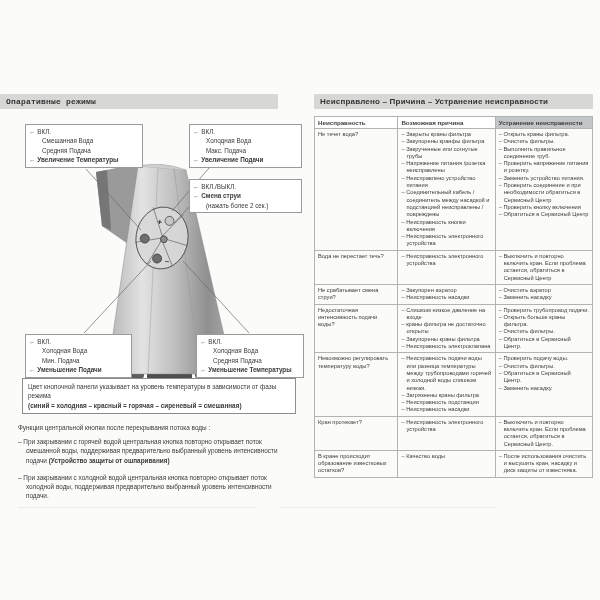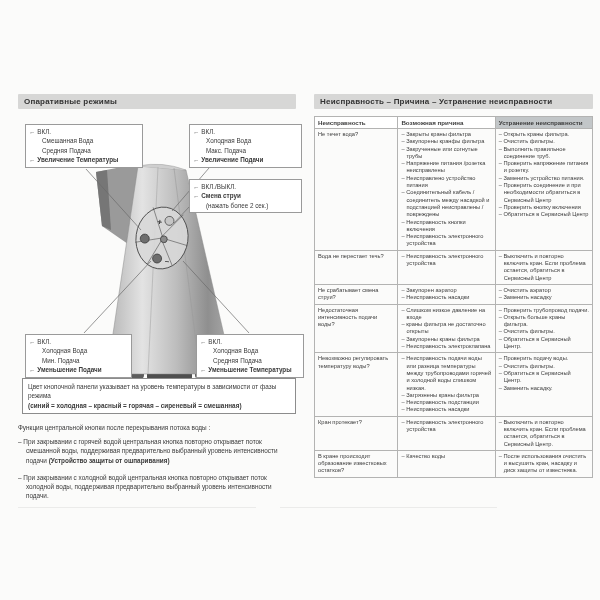--- a/index.html
+++ b/index.html
@@ -8,21 +8,21 @@
     background:#fbfbfa;
     font-family:"Liberation Sans", sans-serif;
     color:#3d3d3d;
     -webkit-font-smoothing:antialiased;
   }
   .hbar{
     position:absolute;height:11px;background:#d7d7d6;color:#333;
     font-size:8px;font-weight:bold;padding:2.5px 6px 1.5px 6px;border-radius:1px;
     letter-spacing:.2px;white-space:nowrap;overflow:hidden;
   }
-  #lp-header{left:18px;top:94px;width:266px;}
+  #lp-header{left:0;top:94px;width:266px;font-family:Liberation Mono, monospace;}
   #rp-header{left:314px;top:94px;width:267px;}
 
   
   #faucet-svg{position:absolute;left:0;top:0;z-index:1;}
   .callout{
     position:absolute;background:#fff;border:1px solid #9a9a9a;
     padding:2px 3px;font-size:6.3px;line-height:1.5;color:#3a3a3a;z-index:2;
   }
   .callout .cl{white-space:nowrap;overflow:hidden;}
   .callout .cl.ind{padding-left:13px;}
@@ -159,21 +159,21 @@
   </div>
 
   <div id="fn-title">Функция центральной кнопки после перекрывания потока воды :</div>
   <div id="bullets">
       <div class="bullet">– При закрывании с горячей водой центральная кнопка повторно открывает поток смешанной воды, поддерживая предварительно выбранный уровень интенсивности подачи <b>(Устройство защиты от ошпаривания)</b></div>
       <div class="bullet">– При закрывании с холодной водой центральная кнопка повторно открывает поток холодной воды, поддерживая предварительно выбранный уровень интенсивности подачи.</div>
     </div>
 
   <div class="footrule" id="fr-left"></div>
 
-  <div class="hbar" id="rp-header">Неисправность – Причина – Устранение неисправности</div>
+  <div class="hbar" id="rp-header">Неисправлено – Причина – Устранение неисправности</div>
 
   <table id="trouble-table">
     <colgroup>
         <col class="c1">
         <col class="c2">
         <col class="c3">
       </colgroup>
     <thead>
         <tr>
           <th>Неисправность</th>

